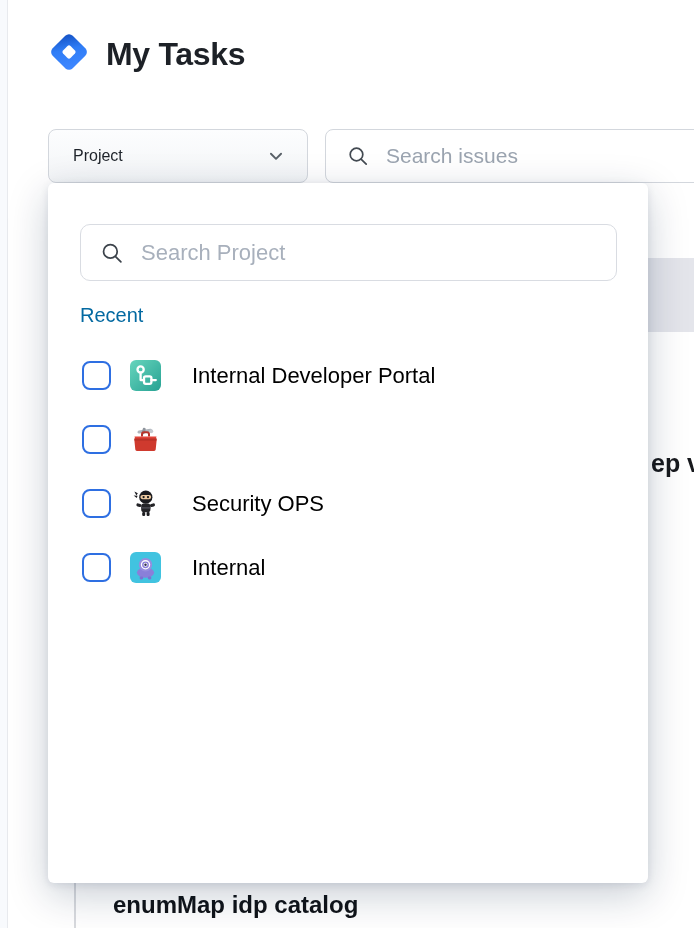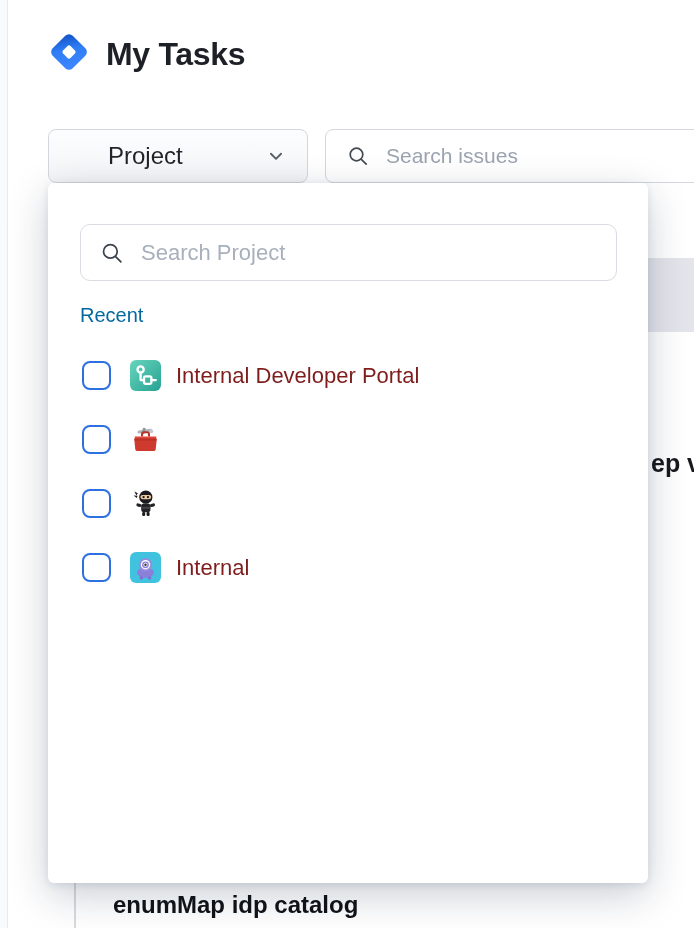--- a/index.html
+++ b/index.html
@@ -26,21 +26,21 @@
   .logo { width:42px; height:42px; display:inline-flex; }
   .logo svg { width:100%; height:100%; }
   .page-title { font-size:32px; font-weight:700; color:#1d2127; letter-spacing:-0.3px; }
 
   
   .project-btn { position:absolute; left:48px; top:129px; width:260px; height:54px;
     border:1px solid #d3d7dd; border-radius:8px;
     background:linear-gradient(180deg,#fcfdfe,#f3f5f7);
     display:flex; align-items:center; justify-content:space-between;
     padding:0 22px 0 24px; cursor:pointer; font-family:inherit; }
-  .project-btn .lbl { font-size:24px; font-weight:500; color:#1f242b;margin-left:35px; }
+  .project-btn .lbl { font-size:16px; font-weight:500; color:#1f242b; }
   .chev { width:18px; height:18px; color:#596168; display:inline-flex; }
   .chev svg { width:100%; height:100%; }
 
   .search-box { position:absolute; left:325px; top:129px; width:420px; height:54px;
     border:1px solid #d3d7dd; border-radius:8px; background:#fff;
     display:flex; align-items:center; padding:0 16px 0 20px; gap:16px; }
   .search-box .sicon { width:24px; height:24px; color:#434a52; flex:0 0 auto; display:inline-flex; }
   .search-box .sicon svg { width:100%; height:100%; }
   .search-box input { border:none; outline:none; flex:1; font-size:21px; color:#1f242b;
     font-family:inherit; background:transparent; min-width:0; }
@@ -60,21 +60,21 @@
   .panel-search input::placeholder { color:#a8b0bc; }
 
   .section-label { position:absolute; left:32px; top:121px; font-size:20px; color:#0369a1; }
 
   .rows { position:absolute; left:0; top:177px; width:100%; }
   .row { display:flex; align-items:center; height:31px; margin:0 0 33px 34px; cursor:pointer; }
   .cb { width:29px; height:29px; border:2px solid #2e6fe2; border-radius:8px;
     background:#fff; flex:0 0 auto; }
   .picon { width:31px; height:31px; margin-left:19px; flex:0 0 auto; display:inline-flex; }
   .picon svg { width:100%; height:100%; }
-  .plabel { margin-left:15px; font-size:22px; color:#7f1d1d; white-space:nowrap; }
+  .plabel { margin-left:31px; font-size:22px; color:#000000; white-space:nowrap; }
 </style>
 </head>
 <body>
 
 <div class="left-strip"></div>
 
 <div class="bg-band"></div>
 <div class="bg-right-text">ep v</div>
 <div class="bg-vline"></div>
 <div class="bg-bottom-text">enumMap idp catalog</div>
@@ -180,20 +180,21 @@
     <circle cx="13.6" cy="9.1" r="1.15" fill="#141417"></circle>
     <circle cx="18" cy="9.1" r="1.15" fill="#141417"></circle>
     <rect x="6.4" y="15.6" width="5.2" height="3.2" rx="1.6" fill="#232327" transform="rotate(14 9 17)"></rect>
     <rect x="19.8" y="15.6" width="5.2" height="3.2" rx="1.6" fill="#232327" transform="rotate(-14 22.4 17)"></rect>
     <rect x="11.2" y="15.4" width="9.2" height="8.8" rx="2.6" fill="#232327"></rect>
     <rect x="11.2" y="19" width="9.2" height="1.7" fill="#45454d"></rect>
     <rect x="12.2" y="23.9" width="3" height="4" rx="1.2" fill="#1b1b1f"></rect>
     <rect x="16.6" y="23.9" width="3" height="4" rx="1.2" fill="#1b1b1f"></rect>
           </svg>
         </span>
+    <span class="plabel">Security OPS</span>
   </div>
 
   <div class="row">
     <span class="cb"></span>
     <span class="picon">
           <svg viewBox="0 0 31 31">
     <rect width="31" height="31" rx="6" fill="#41c3e0"></rect>
     <ellipse cx="15.5" cy="20.6" rx="8.6" ry="5.2" fill="#8a7fd9"></ellipse>
     <rect x="9.6" y="24.6" width="3.6" height="2.8" rx="1.3" fill="#7d72d2"></rect>
     <rect x="17.8" y="24.6" width="3.6" height="2.8" rx="1.3" fill="#7d72d2"></rect>

